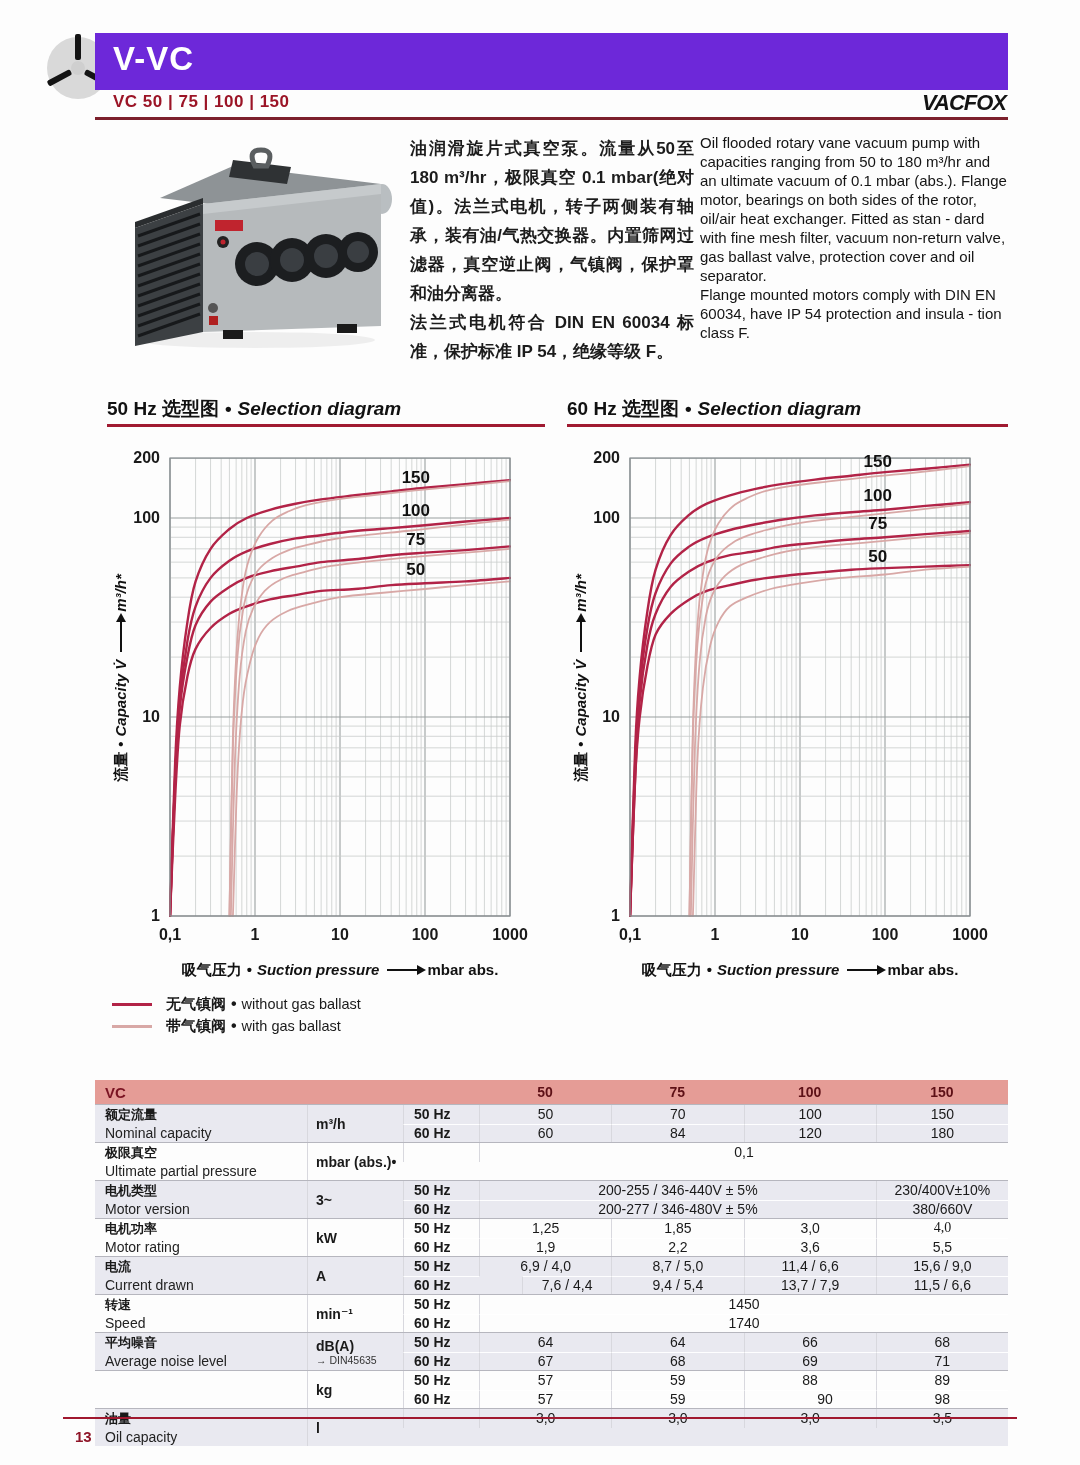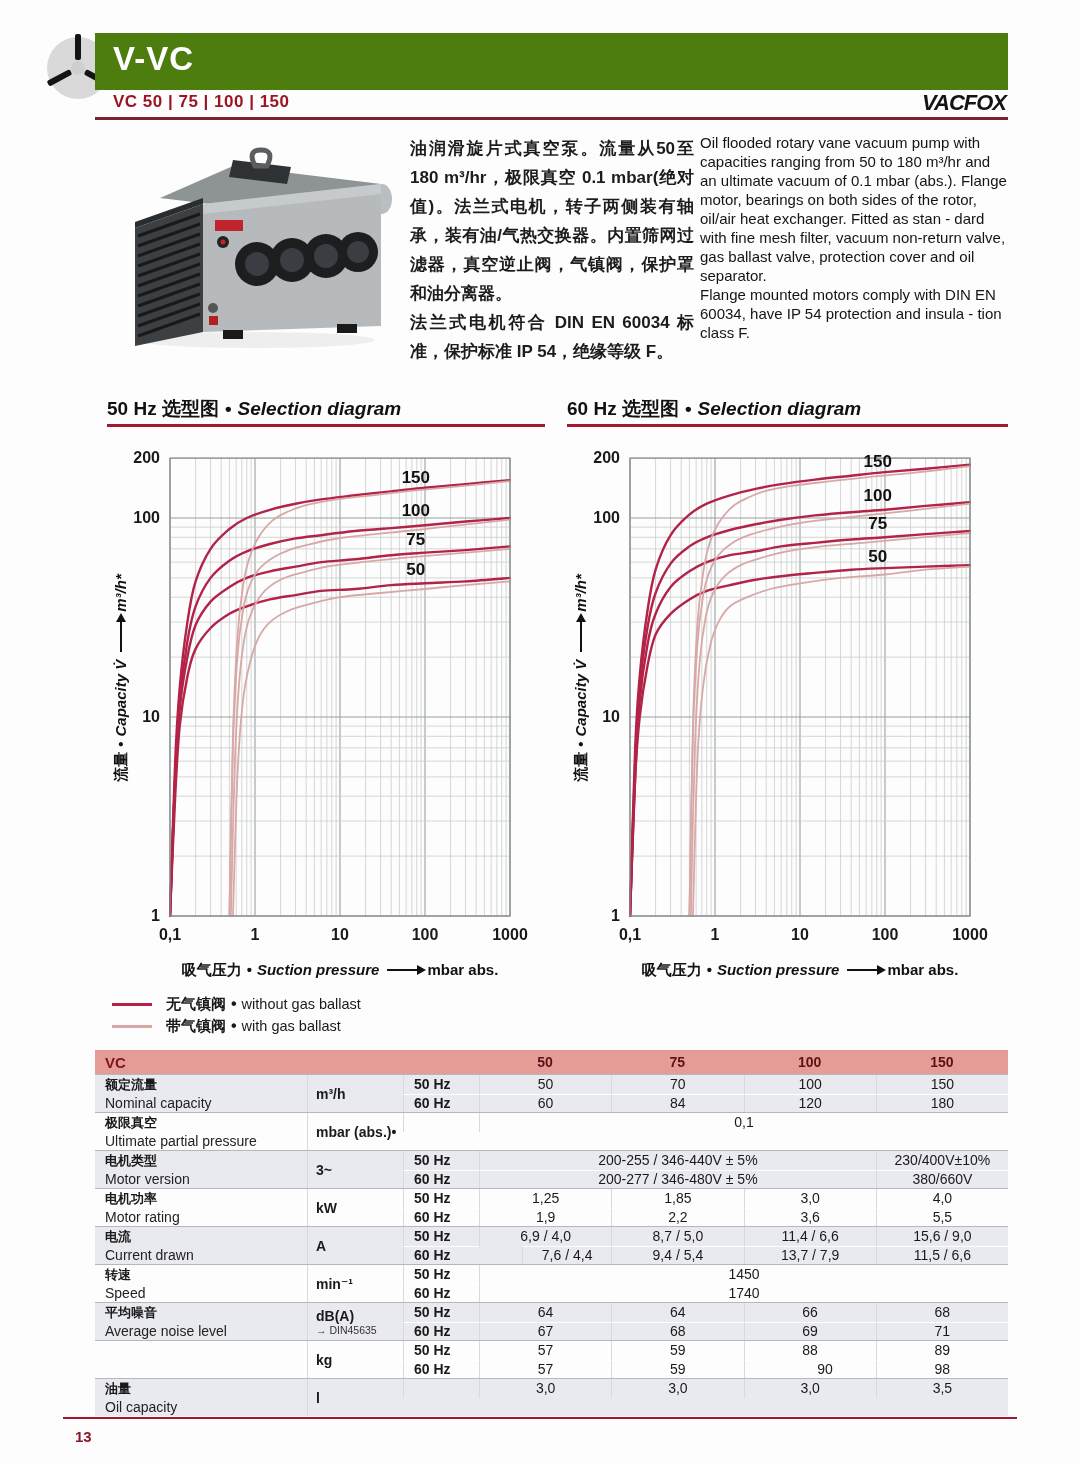--- a/index.html
+++ b/index.html
@@ -39,21 +39,21 @@
   .arrow{display:inline-block;position:relative;width:32px;height:2px;background:#111;vertical-align:middle;margin:0 8px 3px 8px;}
   .arrow:after{content:'';position:absolute;right:-7px;top:-4px;border-left:9px solid #111;
                border-top:5px solid transparent;border-bottom:5px solid transparent;}
   
   #legend{position:absolute;left:112px;top:993px;}
   .legend-row{display:flex;align-items:center;height:22px;}
   .legend-swatch{width:40px;height:3px;margin-right:14px;}
   .legend-row .zh{font-weight:bold;font-size:15px;}
   .legend-row .en{font-size:14.5px;}
   
-  #spec-table{position:absolute;left:95px;top:1050px;width:913px;font-size:14px;}
+  #spec-table{position:absolute;left:95px;top:1080px;width:913px;font-size:14px;}
   .t-head{display:grid;grid-template-columns:212px 96px 76px repeat(4,1fr);height:24px;align-items:center;
           background:#e59c96;font-weight:bold;}
   .t-head .first{padding-left:10px;font-size:15px;color:#7a1322;}
   .t-head .colh{text-align:center;color:#5d1016;}
   .t-group{display:grid;grid-template-columns:212px 96px 76px repeat(4,1fr);grid-auto-rows:18.5px;
            border-top:1px solid #b6b6be;}
   .t-group.shaded{background:#e9e9f0;}
   .cell-label{grid-column:1;grid-row:1/span 2;padding-left:10px;display:flex;flex-direction:column;justify-content:center;}
   .cell-label .zh{font-size:13px;font-weight:600;line-height:18px;}
   .cell-label .en{font-size:14px;line-height:18px;color:#222;}
@@ -73,21 +73,21 @@
 <div id="page">
 
   <svg style="position:absolute;left:40px;top:26px;" width="74" height="82" viewBox="0 0 74 82">
     <circle cx="38" cy="42" r="31" fill="#d9d9d9"></circle>
     <rect x="35" y="8" width="6" height="26" rx="2" fill="#141414"></rect>
     <rect x="35" y="8" width="6" height="26" rx="2" fill="#141414" transform="rotate(118 38 42)"></rect>
     <rect x="35" y="8" width="6" height="26" rx="2" fill="#141414" transform="rotate(-118 38 42)"></rect>
     <circle cx="38" cy="42" r="7" fill="#cfcfcf"></circle>
   </svg>
 
-  <div id="title-bar" style="background: #4d7c0f;">
+  <div id="title-bar" style="background: #6d28d9;">
     <span class="ttl">V-VC</span>
   </div>
   <div id="subtitle-row">
     <span class="models">VC 50 | 75 | 100 | 150</span>
     <span class="brand">VACFOX</span>
   </div>
   <div id="title-rule"></div>
 
   <svg id="product-photo" viewBox="0 0 290 212">
     <ellipse cx="150" cy="200" rx="120" ry="8" fill="#000" opacity="0.06"></ellipse>
@@ -428,21 +428,21 @@
           <span class="zh">电机功率</span>
           <span class="en">Motor rating</span>
         </div>
         <div class="cell-unit">
           <span>kW</span>
         </div>
         <div class="cell-hz" style="grid-area: 1 / 3;">50 Hz</div>
         <div class="cell-v" style="grid-area: 1 / 4 / auto / span 1;">1,25</div>
         <div class="cell-v" style="grid-area: 1 / 5 / auto / span 1;">1,85</div>
         <div class="cell-v" style="grid-area: 1 / 6 / auto / span 1;">3,0</div>
-        <div class="cell-v" style="grid-area: 1 / 7 / auto / span 1;">4,0</div>
+        <div class="cell-v" style="grid-area: 1 / 7 / auto / span 1; font-family: Liberation Serif, serif;">4,0</div>
         <div class="cell-hz r2" style="grid-area: 2 / 3;">60 Hz</div>
         <div class="cell-v r2" style="grid-area: 2 / 4 / auto / span 1;">1,9</div>
         <div class="cell-v r2" style="grid-area: 2 / 5 / auto / span 1;">2,2</div>
         <div class="cell-v r2" style="grid-area: 2 / 6 / auto / span 1;">3,6</div>
         <div class="cell-v r2" style="grid-area: 2 / 7 / auto / span 1;">5,5</div>
       </div>
       <div class="t-group shaded">
         <div class="cell-label">
           <span class="zh">电流</span>
           <span class="en">Current drawn</span>

